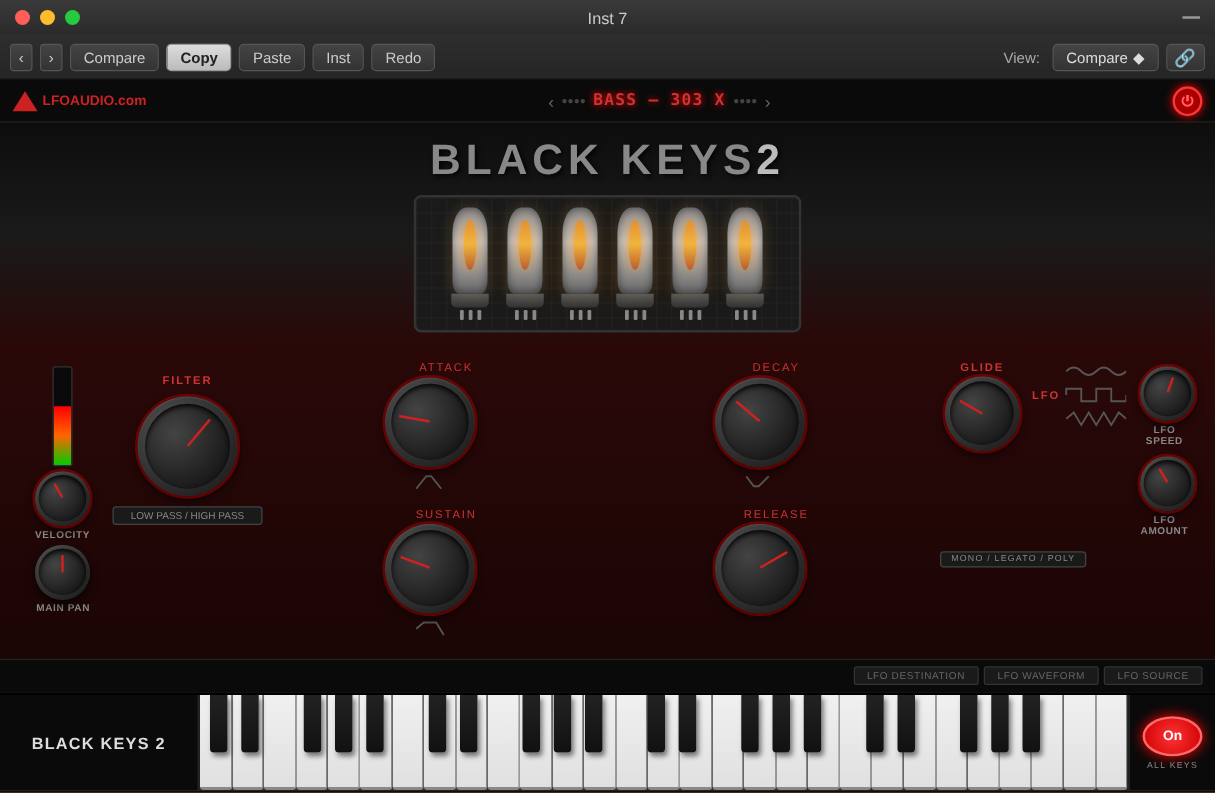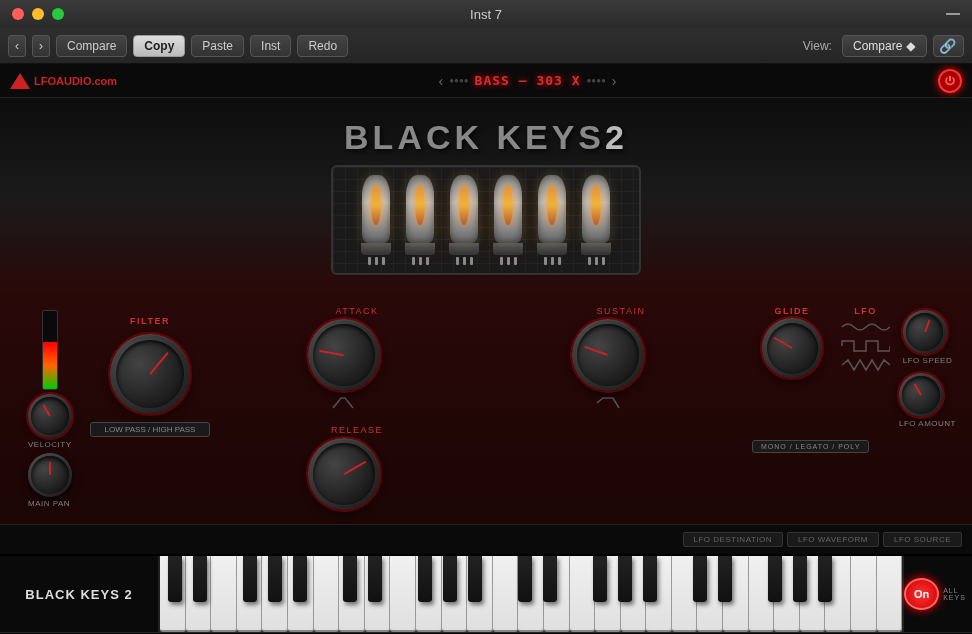--- a/index.html
+++ b/index.html
@@ -345,22 +345,23 @@
       overflow: hidden;
       position: relative;
     }
     .meter-fill {
       width: 100%;
       background: linear-gradient(180deg, #ff0000, #ff6600, #00cc00);
     }
     .knob-wrap {
       display: flex;
       flex-direction: column;
-      align-items: flex-start;
+      align-items: flex-end;
       gap: 2px;
+      font-weight: bold;
     }
     .knob-label {
       color: #888;
       font-size: 8px;
       text-align: center;
       letter-spacing: 0.5px;
       text-transform: uppercase;
     }
 
     
@@ -478,21 +479,21 @@
     #glide-section {
       display: flex;
       flex-direction: column;
       align-items: center;
       gap: 2px;
       width: 80px;
     }
     #lfo-section {
       flex: 1;
       display: flex;
-      flex-direction: column;
+      flex-direction: row;
       align-items: center;
       gap: 3px;
     }
     .lfo-waveforms {
       display: flex;
       flex-direction: column;
       gap: 3px;
       align-items: flex-start;
     }
     .lfo-wave-line {
@@ -594,21 +595,21 @@
       top: 0;
       border-radius: 0 0 3px 3px;
       z-index: 2;
       cursor: pointer;
       box-shadow: 2px 3px 4px rgba(0,0,0,0.5);
     }
     #all-keys-btn {
       width: 70px;
       background: #0a0a0a;
       display: flex;
-      flex-direction: row;
+      flex-direction: column;
       align-items: center;
       justify-content: center;
       border-left: 2px solid #222;
       gap: 4px;
     }
     .on-btn {
       width: 48px;
       height: 32px;
       background: radial-gradient(circle, #ff3333, #cc0000);
       border-radius: 50%;
@@ -813,20 +814,31 @@
 
         <div id="adsr-section">
           <div class="adsr-cell">
             <span class="adsr-label">ATTACK</span>
             <div class="knob lg knob-red-ring">
               <div class="knob-indicator" style="transform: rotate(-80deg)"></div>
             </div>
             <div class="waveform-icon">
               <svg width="26" height="18" viewBox="0 0 26 18">
                 <path d="M2 14 L10 4 L14 4 L22 14" stroke="#555" stroke-width="1.5" fill="none"></path>
+              </svg>
+            </div>
+          </div>
+          <div class="adsr-cell">
+            <span class="adsr-label">DECAY</span>
+            <div class="knob lg knob-red-ring">
+              <div class="knob-indicator" style="transform: rotate(-50deg)"></div>
+            </div>
+            <div class="waveform-icon">
+              <svg width="26" height="18" viewBox="0 0 26 18">
+                <path d="M2 4 L8 12 L12 12 L20 4" stroke="#555" stroke-width="1.5" fill="none"></path>
               </svg>
             </div>
           </div>
           <div class="adsr-cell">
             <span class="adsr-label">SUSTAIN</span>
             <div class="knob lg knob-red-ring">
               <div class="knob-indicator" style="transform: rotate(-70deg)"></div>
             </div>
             <div class="waveform-icon">
               <svg width="26" height="18" viewBox="0 0 26 18">

